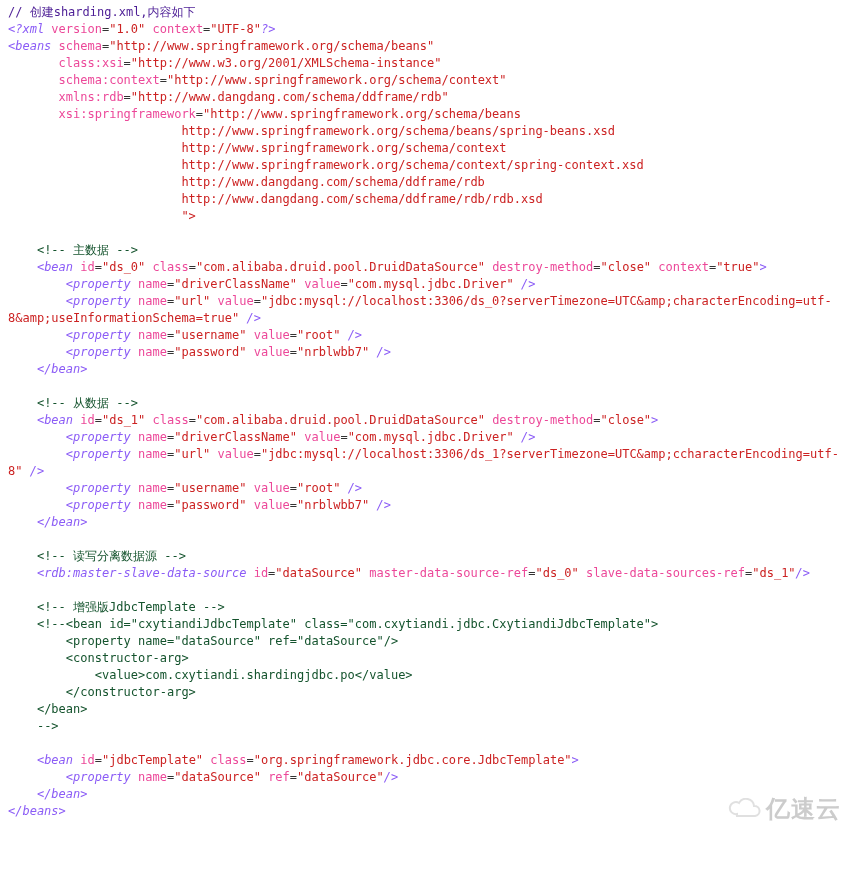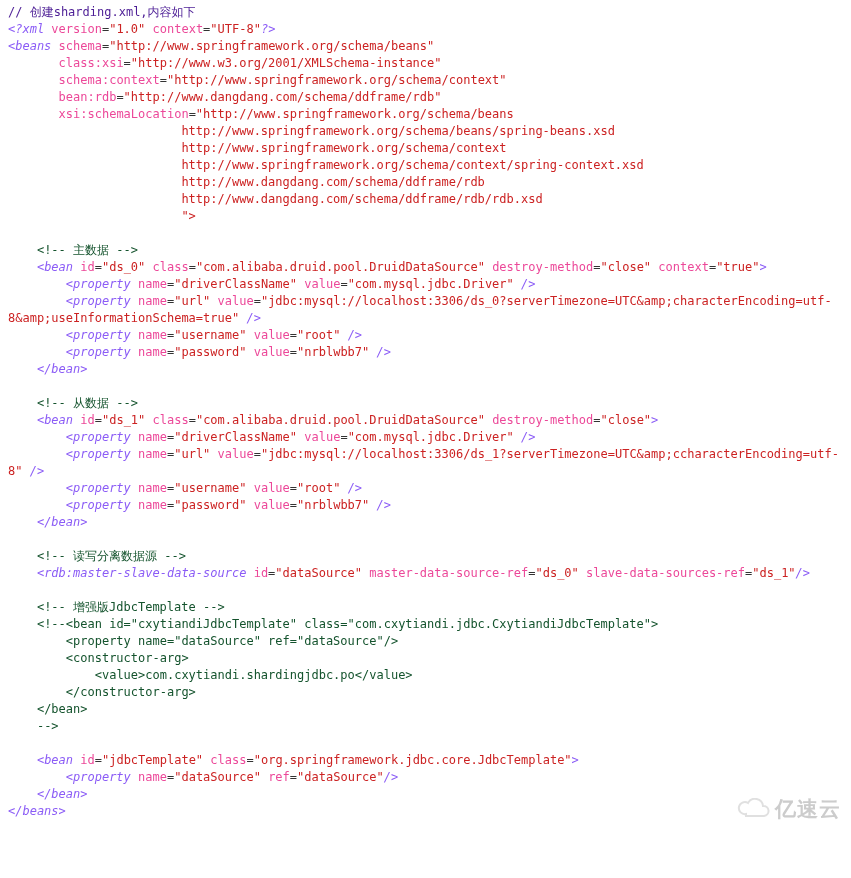--- a/index.html
+++ b/index.html
@@ -23,39 +23,39 @@
   .c-tag { color: #8b5cf6; font-style: italic; }
   .c-attr { color: #ec4899; text-align: right; } 
   .c-val { color: #cc2222; }  
   .c-comment { color: #14532d; }
   .watermark {
     position: absolute;
     right: 10px;
     bottom: 6px;
     color: #ccc;
     font-family: Arial, sans-serif;
-    font-size: 21px;
+    font-size: 24px;
     font-weight: bold;
     letter-spacing: 1px;
     display: flex;
     align-items: center;
     gap: 4px;
   }
   .watermark svg { opacity: .6; }
 </style>
 </head>
 <body>
 
 <pre><span class="c-gray">// 创建sharding.xml,内容如下</span>
 <span class="c-tag">&lt;?xml</span> <span class="c-attr">version</span>=<span class="c-val">"1.0"</span> <span class="c-attr">context</span>=<span class="c-val">"UTF-8"</span><span class="c-tag">?&gt;</span>
 <span class="c-tag">&lt;beans</span> <span class="c-attr">schema</span>=<span class="c-val">"http://www.springframework.org/schema/beans"</span>
        <span class="c-attr">class:xsi</span>=<span class="c-val">"http://www.w3.org/2001/XMLSchema-instance"</span>
        <span class="c-attr">schema:context</span>=<span class="c-val">"http://www.springframework.org/schema/context"</span>
-       <span class="c-attr">bean:rdb</span>=<span class="c-val">"http://www.dangdang.com/schema/ddframe/rdb"</span>
-       <span class="c-attr">xsi:schemaLocation</span>=<span class="c-val">"http://www.springframework.org/schema/beans</span>
+       <span class="c-attr">xmlns:rdb</span>=<span class="c-val">"http://www.dangdang.com/schema/ddframe/rdb"</span>
+       <span class="c-attr">xsi:springframework</span>=<span class="c-val">"http://www.springframework.org/schema/beans</span>
                         <span class="c-val">http://www.springframework.org/schema/beans/spring-beans.xsd</span>
                         <span class="c-val">http://www.springframework.org/schema/context</span>
                         <span class="c-val">http://www.springframework.org/schema/context/spring-context.xsd</span>
                         <span class="c-val">http://www.dangdang.com/schema/ddframe/rdb</span>
                         <span class="c-val">http://www.dangdang.com/schema/ddframe/rdb/rdb.xsd</span>
                         <span class="c-val">"&gt;</span>
 
     <span class="c-comment">&lt;!-- 主数据 --&gt;</span>
     <span class="c-tag">&lt;bean</span> <span class="c-attr">id</span>=<span class="c-val">"ds_0"</span> <span class="c-attr">class</span>=<span class="c-val">"com.alibaba.druid.pool.DruidDataSource"</span> <span class="c-attr">destroy-method</span>=<span class="c-val">"close"</span> <span class="c-attr">context</span>=<span class="c-val">"true"</span><span class="c-tag">&gt;</span>
         <span class="c-tag">&lt;property</span> <span class="c-attr">name</span>=<span class="c-val">"driverClassName"</span> <span class="c-attr">value</span>=<span class="c-val">"com.mysql.jdbc.Driver"</span> <span class="c-tag">/&gt;</span>

